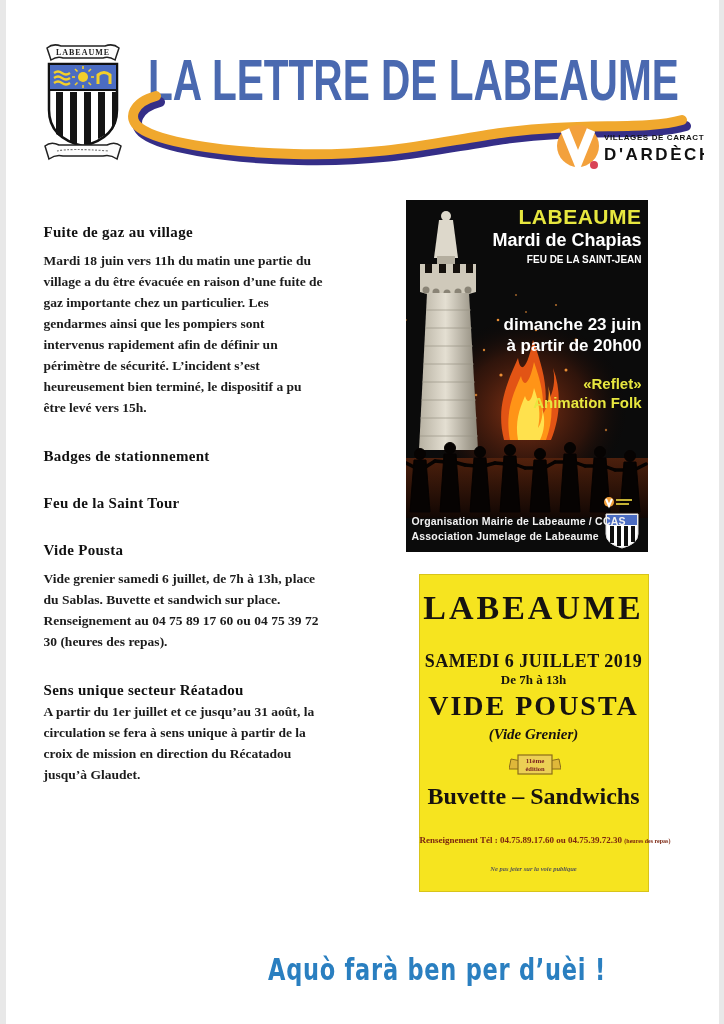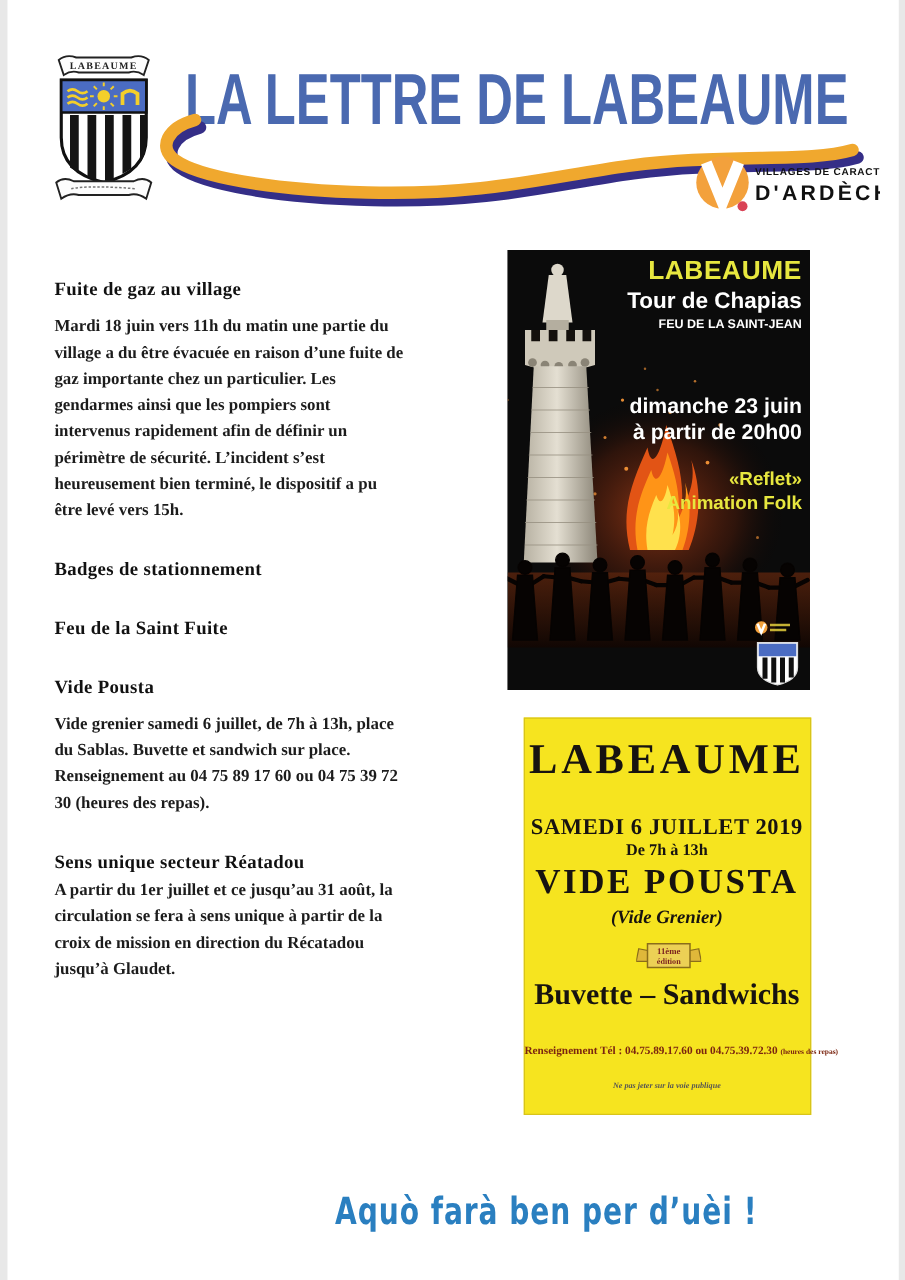--- a/index.html
+++ b/index.html
@@ -156,21 +156,21 @@
 gendarmes ainsi que les pompiers sont
 intervenus rapidement afin de définir un
 périmètre de sécurité. L’incident s’est
 heureusement bien terminé, le dispositif a pu
 être levé vers 15h.</div>
     </div>
     <div class="article">
       <div class="article-heading">Badges de stationnement</div>
     </div>
     <div class="article">
-      <div class="article-heading">Feu de la Saint Fuite</div>
+      <div class="article-heading">Feu de la Saint Tour</div>
     </div>
     <div class="article">
       <div class="article-heading">Vide Pousta</div>
       <div class="article-body">Vide grenier samedi 6 juillet, de 7h à 13h, place
 du Sablas. Buvette et sandwich sur place.
 Renseignement au 04 75 89 17 60 ou 04 75 39 72
 30 (heures des repas).</div>
     </div>
     <div class="article">
       <div class="article-heading">Sens unique secteur Réatadou</div>
@@ -307,26 +307,28 @@
             <rect x="204" y="326" width="4" height="17"></rect>
               <rect x="211" y="326" width="4" height="20"></rect>
             <rect x="218" y="326" width="4" height="20"></rect>
               <rect x="225" y="326" width="4" height="16"></rect>
           </g>
         </g>
       </g>
     </svg>
 
     <div class="pd-text pd-title">LABEAUME</div>
-    <div class="pd-text pd-sub1">Tour de Chapias</div>
+    <div class="pd-text pd-sub1">Mardi de Chapias</div>
     <div class="pd-text pd-sub2">FEU DE LA SAINT-JEAN</div>
     <div class="pd-text pd-date1">dimanche 23 juin</div>
     <div class="pd-text pd-date2">à partir de 20h00</div>
     <div class="pd-text pd-grp1">«Reflet»</div>
     <div class="pd-text pd-grp2">Animation Folk</div>
+    <div class="pd-org">Organisation Mairie de Labeaume / CCAS
+Association Jumelage de Labeaume</div>
   </div>
 
   <div class="poster-yellow">
     <div class="py-line py-title">LABEAUME</div>
     <div class="py-line py-date">SAMEDI 6 JUILLET 2019</div>
     <div class="py-line py-hours">De 7h à 13h</div>
     <div class="py-line py-event">VIDE POUSTA</div>
     <div class="py-line py-eventsub">(Vide Grenier)</div>
 
     <svg class="py-ribbon" viewBox="0 0 52 27">

